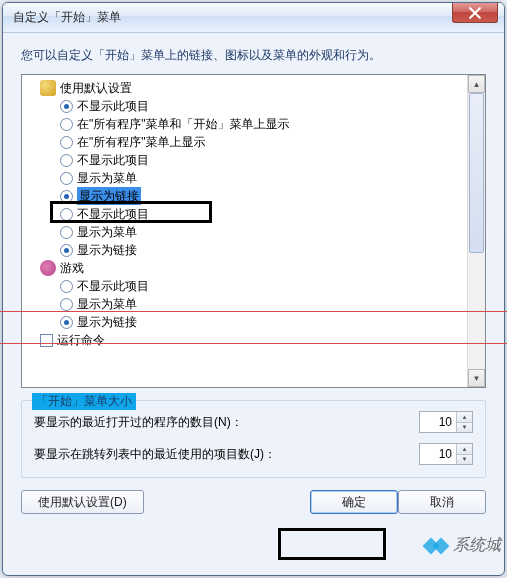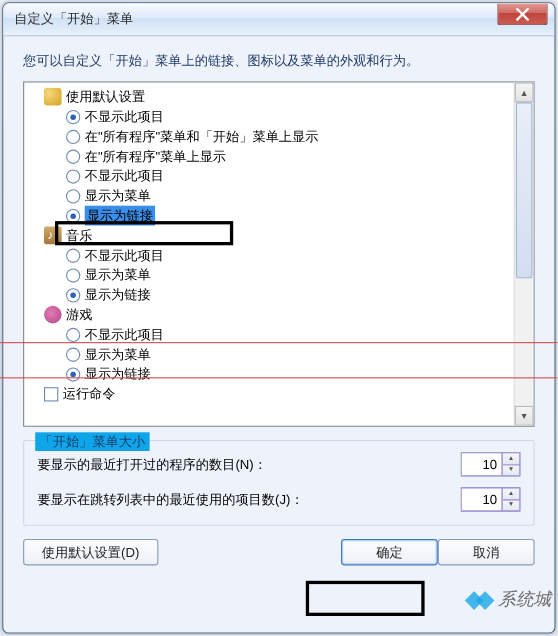--- a/index.html
+++ b/index.html
@@ -184,24 +184,20 @@
           </div>
         <div class="node ind2">
             <span class="radio"></span>
             <span class="lbl">显示为菜单</span>
           </div>
         <div class="node ind2">
             <span class="radio sel"></span>
             <span class="lbl highlight">显示为链接</span>
           </div>
 
-        <div class="node ind1">
-          <span class="icon ic-music"></span>
-          <span class="lbl">音乐</span>
-        </div>
         <div class="node ind2">
             <span class="radio"></span>
             <span class="lbl">不显示此项目</span>
           </div>
         <div class="node ind2">
             <span class="radio"></span>
             <span class="lbl">显示为菜单</span>
           </div>
         <div class="node ind2">
             <span class="radio sel"></span>

